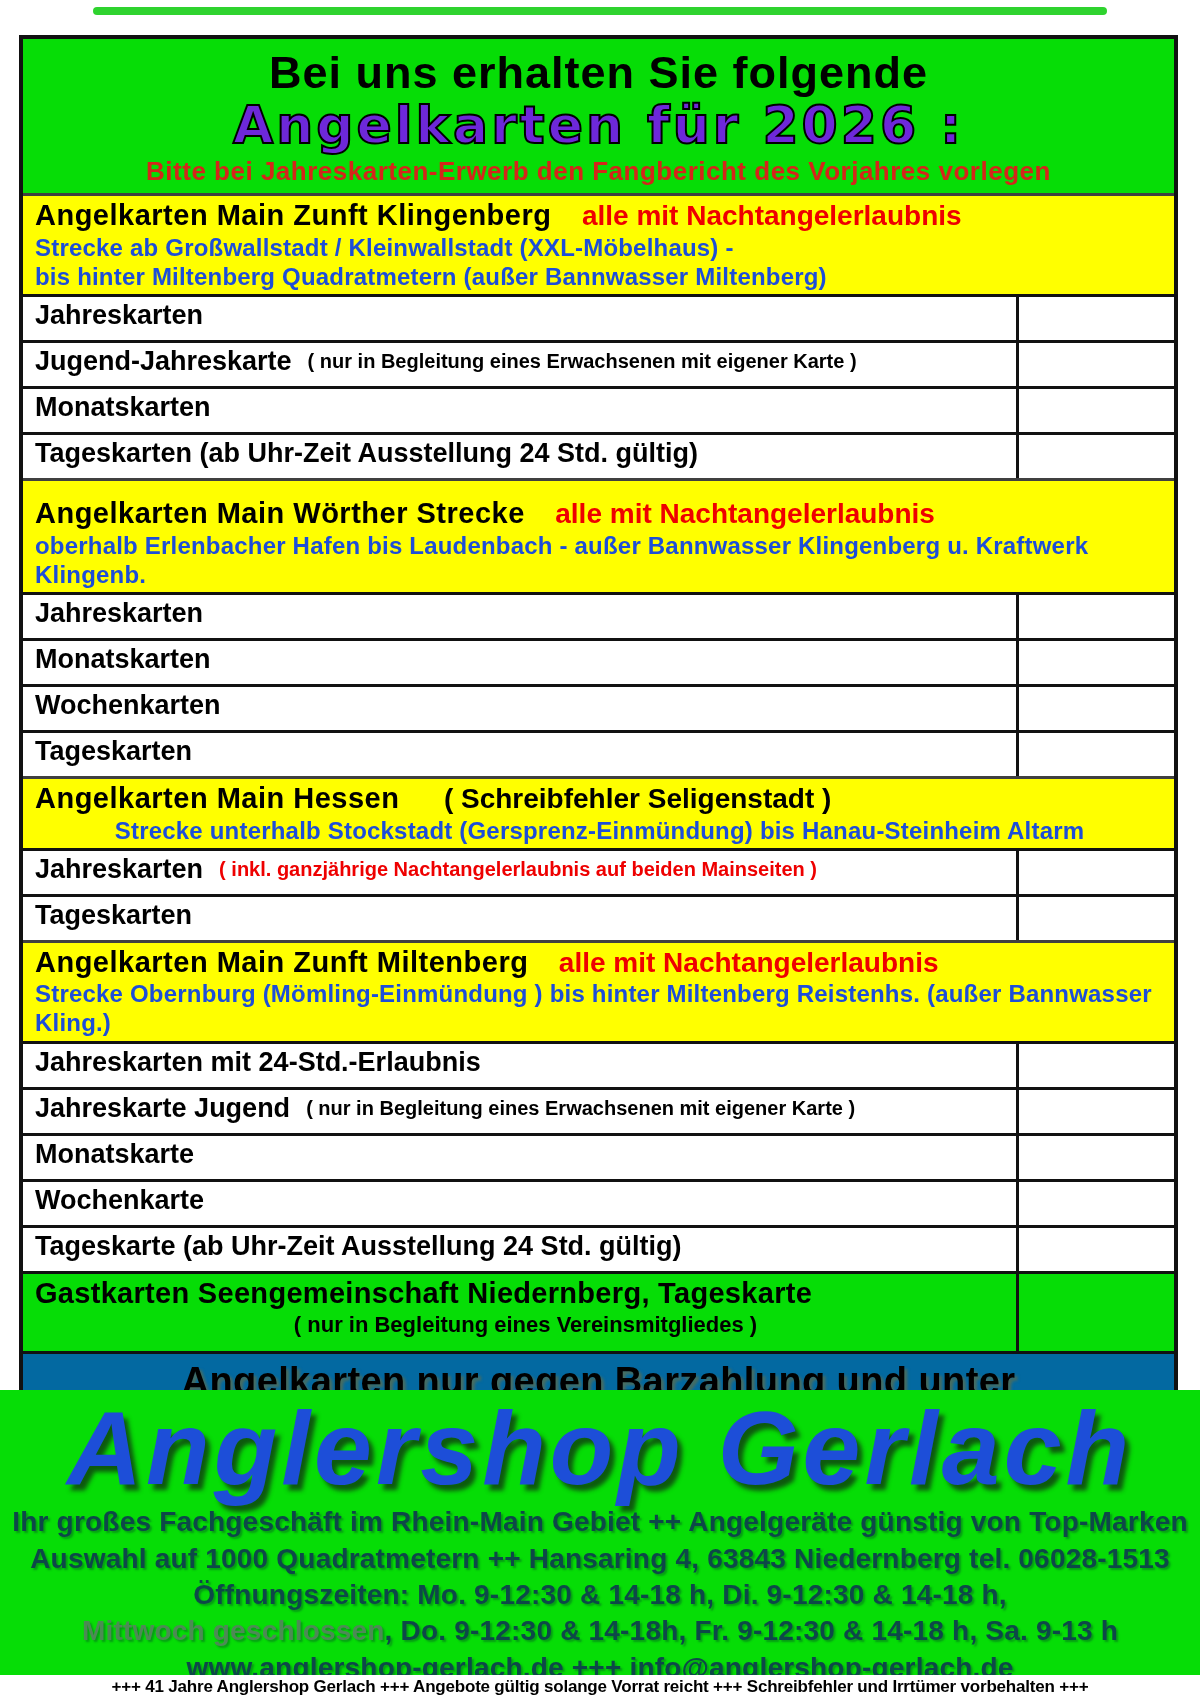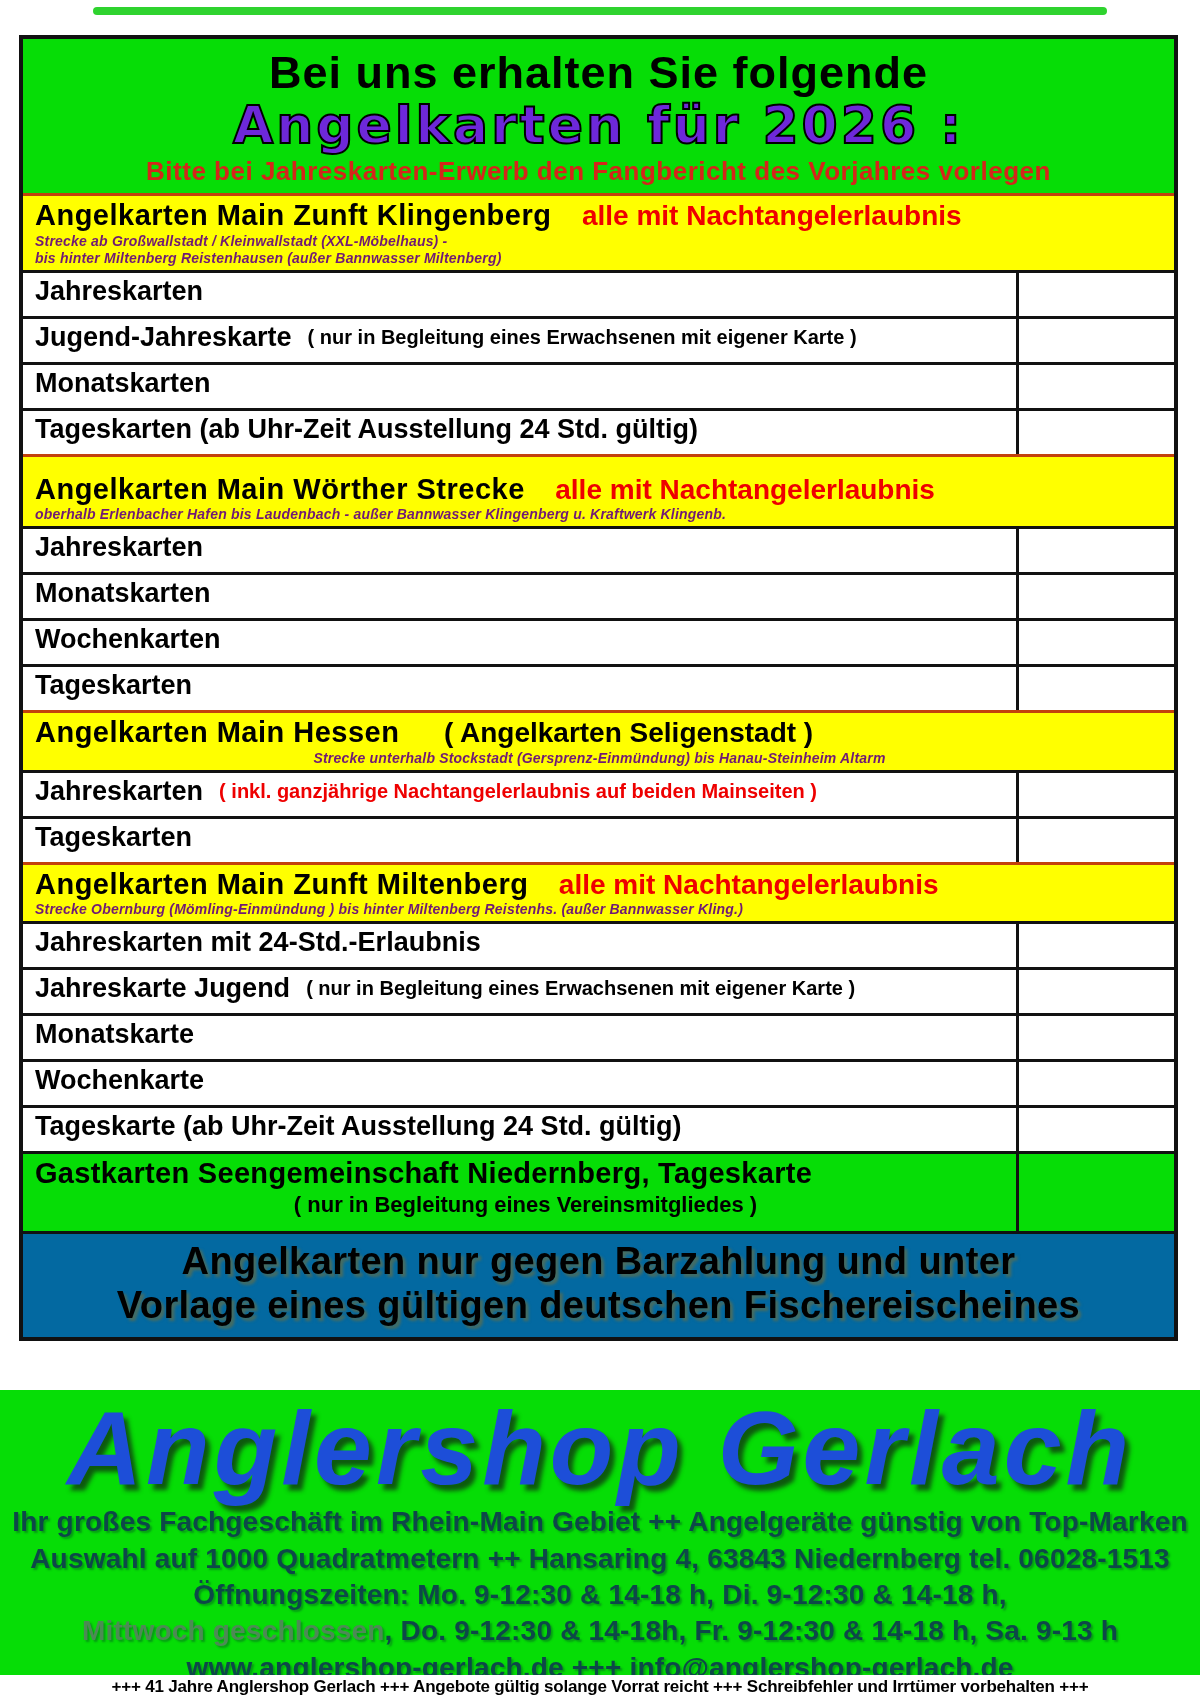--- a/index.html
+++ b/index.html
@@ -40,29 +40,29 @@
     letter-spacing: 3px; line-height: 1.12;
     -webkit-text-stroke: 2px #000;
   }
   .gh-note {
     font-size: 26px; font-weight: bold; color: #d4261a;
     margin-top: 2px; letter-spacing: 0.5px;
   }
   
   .sec-header {
     background: #ffff00;
-    border-top: 3px solid #c2410c;
+    border-top: 3px solid #404040;
     padding: 3px 10px 3px 12px;
   }
   .sec-header.pad-top { padding-top: 16px; }
   .sec-title-row { line-height: 1.15; }
   .sec-title { font-size: 29px; font-weight: bold; color: #000; letter-spacing: 0.5px; }
   .sec-note  { font-size: 28px; font-weight: bold; color: #ee0000; margin-left: 26px; }
   .sec-note.black { color: #000; margin-left: 40px; }
-  .sec-sub { font-size: 14px; font-weight: bold; color: #701a75; line-height: 1.22; letter-spacing: 0.2px; font-style: italic; }
+  .sec-sub { font-size: 24px; font-weight: bold; color: #1d4ed8; line-height: 1.22; letter-spacing: 0.2px; }
   .sec-sub.center { text-align: center; font-weight: normal; }
   .sec-sub.center b { font-weight: bold; }
   
   .row {
     display: flex;
     border-top: 3px solid #111;
     background: #fff;
     height: 46px;
   }
   .cell-label { flex: 1; padding: 3px 0 0 12px; white-space: nowrap; overflow: hidden; }
@@ -131,21 +131,21 @@
       <div class="gh-line2">Angelkarten für 2026 :</div>
       <div class="gh-note">Bitte bei Jahreskarten-Erwerb den Fangbericht des Vorjahres vorlegen</div>
     </div>
 
     <div class="sec-header">
       <div class="sec-title-row">
         <span class="sec-title">Angelkarten Main Zunft Klingenberg</span>
         <span class="sec-note">alle mit Nachtangelerlaubnis</span>
       </div>
       <div class="sec-sub">Strecke ab Großwallstadt / Kleinwallstadt (XXL-Möbelhaus) -</div>
-      <div class="sec-sub">bis hinter Miltenberg Reistenhausen (außer Bannwasser Miltenberg)</div>
+      <div class="sec-sub">bis hinter Miltenberg Quadratmetern (außer Bannwasser Miltenberg)</div>
     </div>
     <div class="row">
       <div class="cell-label"><span class="lbl">Jahreskarten</span></div>
       <div class="cell-price"></div>
     </div>
     <div class="row">
       <div class="cell-label"><span class="lbl">Jugend-Jahreskarte</span><span class="note">( nur in Begleitung eines Erwachsenen mit eigener Karte )</span></div>
       <div class="cell-price"></div>
     </div>
     <div class="row">
@@ -177,21 +177,21 @@
       <div class="cell-price"></div>
     </div>
     <div class="row">
       <div class="cell-label"><span class="lbl">Tageskarten</span></div>
       <div class="cell-price"></div>
     </div>
 
     <div class="sec-header">
       <div class="sec-title-row">
         <span class="sec-title">Angelkarten Main Hessen</span>
-        <span class="sec-note black">( Angelkarten Seligenstadt )</span>
+        <span class="sec-note black">( Schreibfehler Seligenstadt )</span>
       </div>
       <div class="sec-sub center"><b>Strecke unterhalb Stockstadt (Gersprenz-Einmündung) bis Hanau-Steinheim Altarm</b></div>
     </div>
     <div class="row">
       <div class="cell-label"><span class="lbl">Jahreskarten</span><span class="note red">( inkl. ganzjährige Nachtangelerlaubnis auf beiden Mainseiten )</span></div>
       <div class="cell-price"></div>
     </div>
     <div class="row">
       <div class="cell-label"><span class="lbl">Tageskarten</span></div>
       <div class="cell-price"></div>

